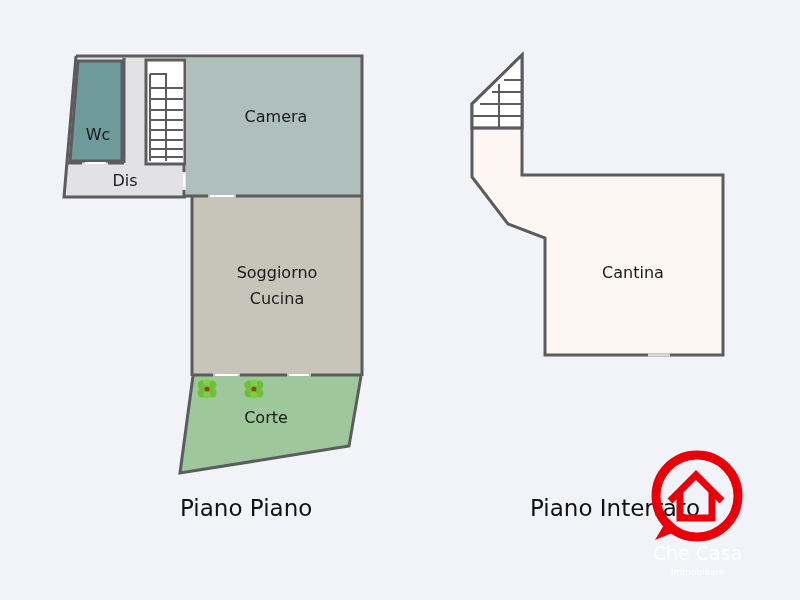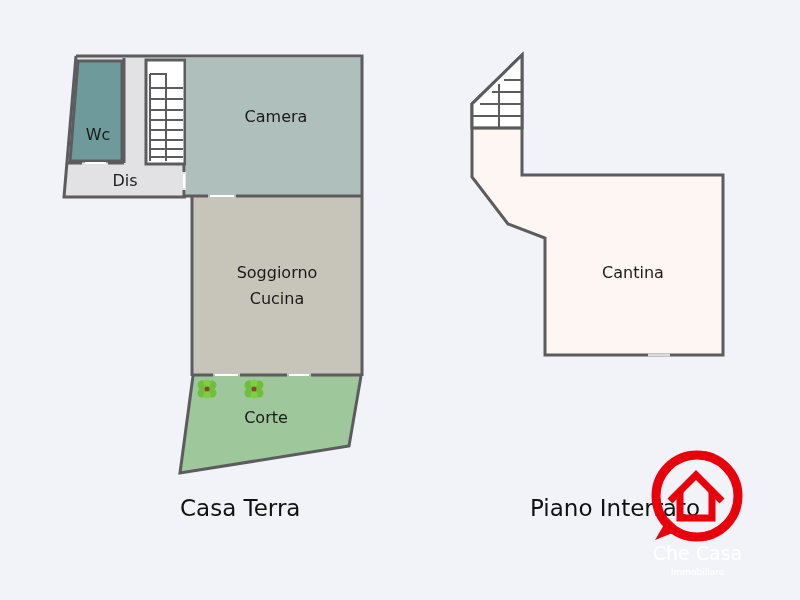--- a/index.html
+++ b/index.html
@@ -137,21 +137,21 @@
       <line x1="504" y1="80" x2="522" y2="80" stroke="#5c5c5e" stroke-width="2"></line>
       <line x1="499" y1="84" x2="499" y2="128" stroke="#5c5c5e" stroke-width="2"></line>
       <polygon points="522,55 472,104 472,128 522,128" fill="none" stroke="#5c5c5e" stroke-width="3"></polygon>
     </g>
 
     <line x1="648" y1="355" x2="670" y2="355" stroke="#dcdcdc" stroke-width="3"></line>
     <text class="room-label" x="633" y="278" text-anchor="middle">Cantina</text>
   </g>
 </svg>
 
-<div class="floor-title" id="title-left">Casa Terra</div>
+<div class="floor-title" id="title-left">Piano Piano</div>
 <div class="floor-title" id="title-right">Piano Interrato</div>
 
 <svg class="logo" viewBox="640 448 120 140" width="120" height="140">
   <g>
     <circle cx="697" cy="496" r="41" fill="none" stroke="#e8000b" stroke-width="9"></circle>
     <polygon points="655,540 668,518 680,530" fill="#e8000b"></polygon>
     <polyline points="670,501 696,475 722,501" fill="none" stroke="#e8000b" stroke-width="7" stroke-linejoin="miter"></polyline>
     <polyline points="680,491 680,518 712,518 712,491" fill="none" stroke="#e8000b" stroke-width="7"></polyline>
   </g>
 </svg>

